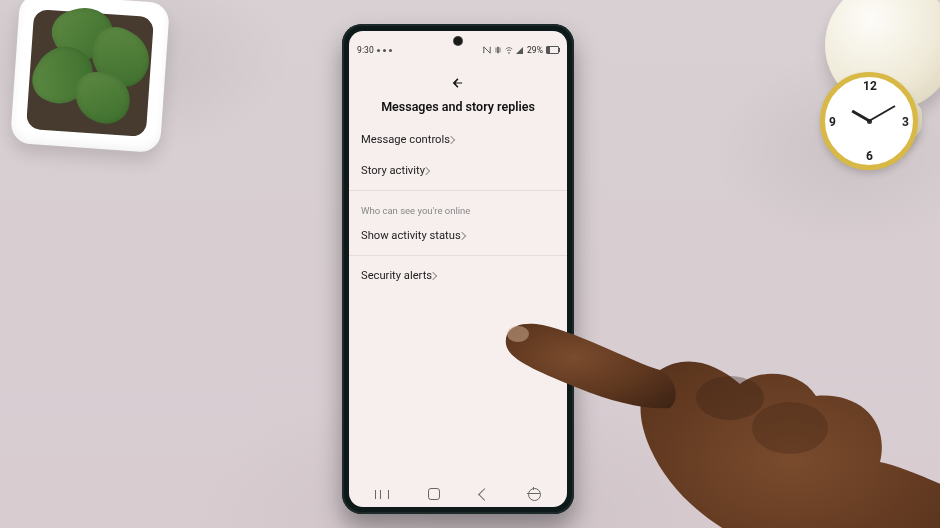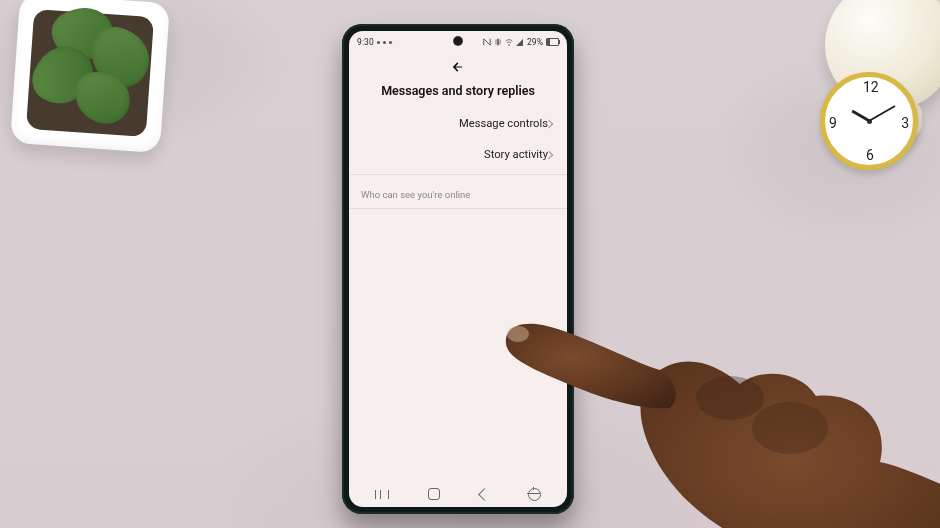--- a/index.html
+++ b/index.html
@@ -102,21 +102,21 @@
     box-shadow: 0 4px 6px rgba(0,0,0,0.15);
   }
   .clock-face::before {
     content:"";
     position:absolute;
     width:5px; height:5px; background:#333; border-radius:50%;
   }
   .c-hand { position:absolute; background:#222; transform-origin: bottom center; left:50%; }
   .c-hour   { width:3px; height:20px; top:24px; margin-left:-1.5px; transform: rotate(300deg); }
   .c-minute { width:2px; height:30px; top:14px; margin-left:-1px; transform: rotate(60deg); }
-  .c-tick { position:absolute; font-size:14px; color:#222; font-weight:400;}
+  .c-tick { position:absolute; font-size:12px; color:#222; font-weight:700;}
 
   
   .phone {
     position: absolute;
     left: 342px;
     top: 24px;
     width: 232px;
     height: 490px;
     background: #0e1a1a;
     border-radius: 20px;
@@ -141,21 +141,21 @@
     background:#1a1a1a;
     border-radius:50%;
     box-shadow: 0 0 0 1px #444;
   }
 
   .statusbar {
     height: 22px;
     display:flex;
     align-items:center;
     justify-content: space-between;
-    padding: 0 8px;
+    padding: 8px 8px;
     font-size: 8.5px;
     color:#2a2a2a;
     letter-spacing:.1px;
   }
   .statusbar .left { display:flex; align-items:center; gap:3px;}
   .statusbar .left .dot { width:3px; height:3px; border-radius:50%; background:#555;}
   .statusbar .right { display:flex; align-items:center; gap:3px;}
   .statusbar .ico { width:8px; height:8px; position:relative;}
   .statusbar .signal::before {
     content:"";
@@ -190,21 +190,21 @@
   }
 
   .section-head {
     font-size: 9.5px;
     color:#888;
     padding: 10px 12px 4px 12px;
   }
   .row {
     display:flex;
     align-items:center;
-    justify-content:flex-end;
+    justify-content:flex-start;
     padding: 9px 12px;
     cursor:pointer;
   }
   .row-label {
     font-size: 11.2px;
     color:#222;
   }
   .chev { width:7px; height:7px; position:relative; opacity:.6;}
   .chev::before {
     content:"";
@@ -329,24 +329,32 @@
       </div>
       <div class="row">
         <span class="row-label">Story activity</span>
         <span class="chev"></span>
       </div>
 
       <div class="sep"></div>
 
       <div class="section-head">Who can see you're online</div>
 
+      <div class="row">
+        <span class="row-label">Show activity status</span>
+        <span class="chev"></span>
+      </div>
 
       <div class="sep"></div>
 
 
+      <div class="row">
+        <span class="row-label">Security alerts</span>
+        <span class="chev"></span>
+      </div>
 
       <div class="navbar">
         <div class="nav-ico">
             <div class="nav-recents"></div>
           </div>
         <div class="nav-ico">
             <div class="nav-home"></div>
           </div>
         <div class="nav-ico">
             <div class="nav-back"></div>

